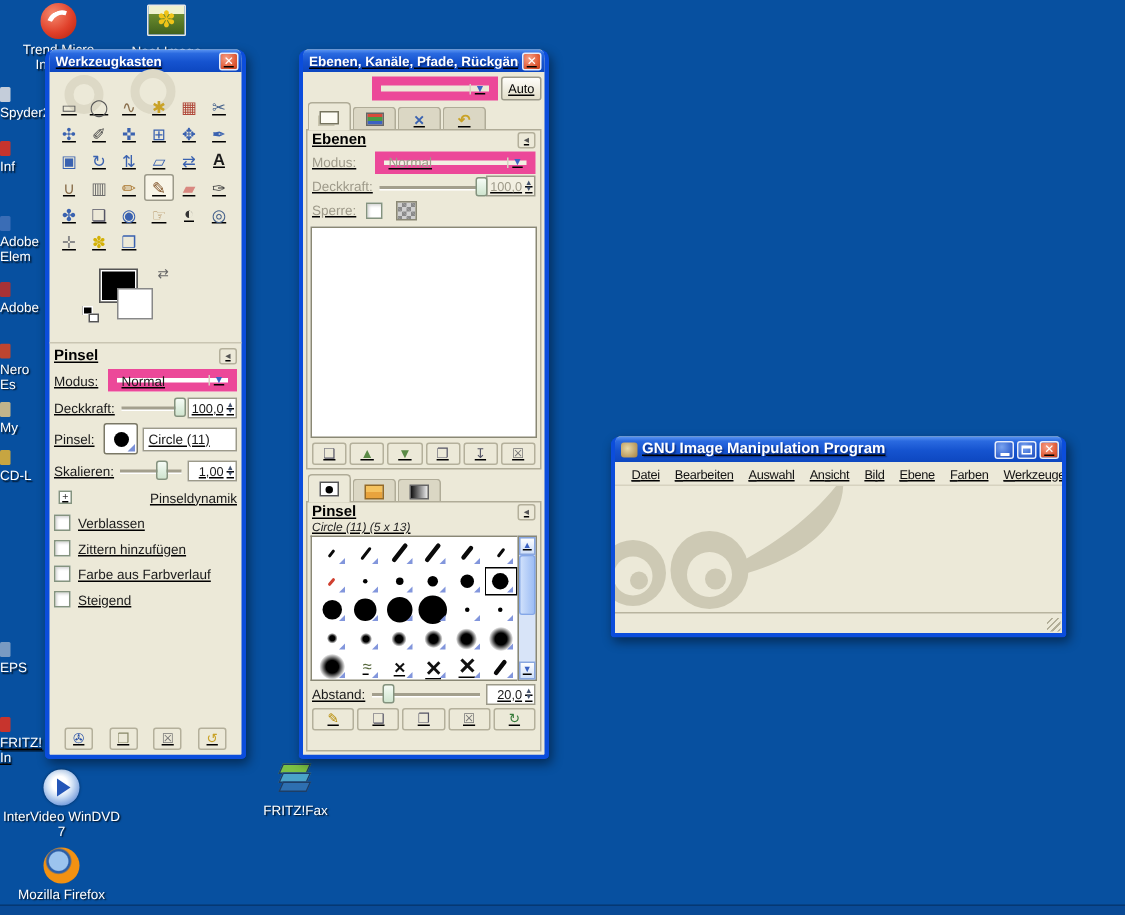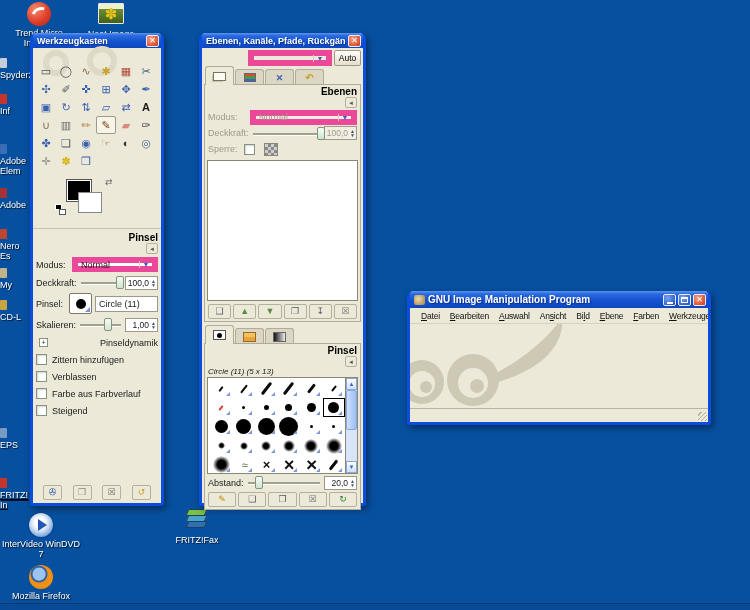--- a/index.html
+++ b/index.html
@@ -35,21 +35,21 @@
     background:radial-gradient(circle at 42% 38%, #9cc4ee 0 30%, #2c5fa8 34% 38%, #f29111 44% 72%, #b35f06 100%); }
   .ic-fritzfax { width:26px; height:22px; margin:0 auto; position:relative; }
   .ic-fritzfax i { position:absolute; left:3px; width:19px; height:7px; transform:skewX(-24deg); border:1px solid #1d3e66; }
   .ic-fritzfax i:nth-child(1){ top:0;  background:#7bc144; }
   .ic-fritzfax i:nth-child(2){ top:6px; background:#4aa3c8; }
   .ic-fritzfax i:nth-child(3){ top:12px; background:#2e6fb0; }
 
   
   .xp-window { position:absolute; border:3px solid #0b4ddc; border-top:none;
     border-radius:6px 6px 3px 3px; background:#ece9d8;
-    box-shadow:2px 3px 7px rgba(0,0,0,.45); z-index:5; }
+    box-shadow:2px 3px 7px rgba(0,0,0,.45); z-index:5;text-decoration:underline; }
   .titlebar { height:15px; display:flex; align-items:center; padding:0 2px 0 4px;
     border-radius:4px 4px 0 0;
     background:linear-gradient(180deg,#5b95f2 0%, #2a6ae0 18%, #1553cf 55%, #0d47c0 100%); }
   .titlebar .ticon { width:11px; height:10px; margin-right:3px; border-radius:2px;
     background:radial-gradient(circle at 40% 40%, #e8d9a8, #a8803e); }
   .titlebar .ttext { flex:1; color:#fff; font-weight:bold; font-size:9px;
     text-shadow:1px 1px 1px #0a2f84; white-space:nowrap; overflow:hidden; }
   .tb-btn { width:13px; height:12px; margin-left:2px; border-radius:2px;
     border:1px solid #e6ecfa; display:flex; align-items:center; justify-content:center;
     color:#fff; font-size:8px; line-height:8px; }
@@ -76,21 +76,21 @@
     display:flex; align-items:center; justify-content:flex-end; padding-right:1px; flex:none; }
   .spin .arr { display:flex; flex-direction:column; margin-left:2px; color:#44536e;
     font-size:5px; line-height:4px; }
   .checkbox { width:11px; height:11px; flex:none; background:#fff; border:1px solid #84937f;
     box-shadow:inset 1px 1px 2px rgba(0,0,0,.18); margin-right:5px; }
   .disabled, .disabled .rlabel { color:#9e9a8a; }
   .disabled .gtk-combo { background:#f2efe2; color:#9e9a8a; }
   .disabled .spin { background:#f2efe2; color:#9e9a8a; }
   .icon-btn { height:15px; background:#ece9d8; border:1px solid #b4b09b; border-radius:2px;
     font-size:9px; line-height:13px; text-align:center; }
-  .panel-head { display:flex; align-items:flex-end; padding:1px 3px;flex-direction:column; }
+  .panel-head { display:flex; align-items:flex-end; padding:1px 3px; }
   .panel-head .ph-title { font-weight:bold; font-size:10px; flex:1; }
   .mini-btn { width:12px; height:11px; border:1px solid #b4b09b; border-radius:2px;
     font-size:7px; line-height:9px; text-align:center; color:#555; background:#ece9d8; }
 
   
   #toolbox { left:30px; top:33px; width:134px; height:473px; }
   .win-body { position:relative; height:calc(100% - 15px); display:flex; flex-direction:column; }
   .wm-ring { position:absolute; border-radius:50%; border:6px solid #ddd9c6; z-index:0; }
   #tool-grid { position:relative; z-index:1; margin:14px 3px 0 3px; display:flex; flex-wrap:wrap; }
   .tool { width:20px; height:18px; display:flex; align-items:center; justify-content:center;
@@ -452,25 +452,25 @@
               </span>
           </span>
         </div>
         <div class="row opt-row" id="expander-row" style="padding-left:6px">
           <span class="exp">+</span>
           <span>Pinseldynamik</span>
         </div>
         <div id="cb-list">
             <div class="row cb-row">
               <span class="checkbox"></span>
-              <span>Zittern hinzufügen</span>
+              <span>Verblassen</span>
             </div>
             <div class="row cb-row">
               <span class="checkbox"></span>
-              <span>Verblassen</span>
+              <span>Zittern hinzufügen</span>
             </div>
             <div class="row cb-row">
               <span class="checkbox"></span>
               <span>Farbe aus Farbverlauf</span>
             </div>
             <div class="row cb-row">
               <span class="checkbox"></span>
               <span>Steigend</span>
             </div>
           </div>

